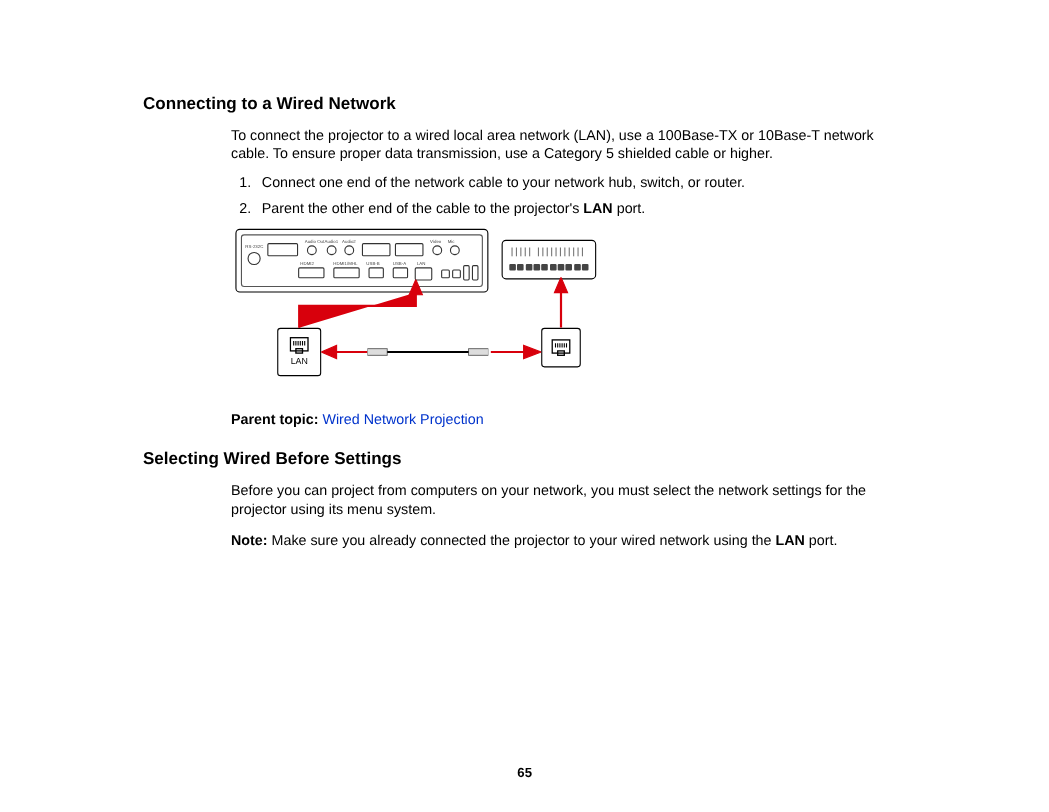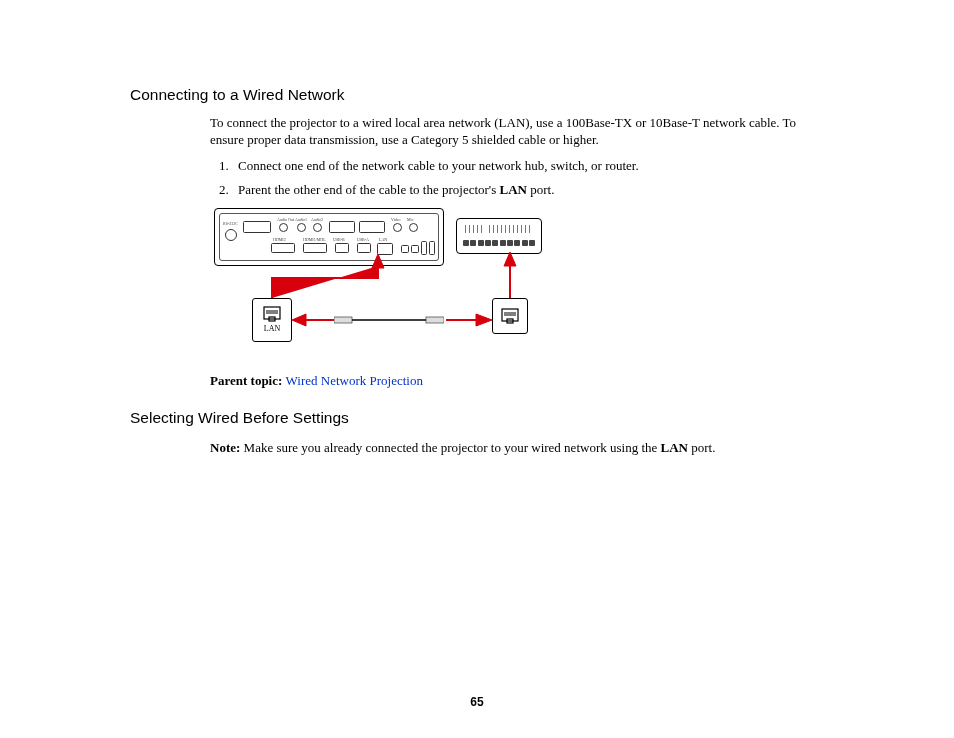--- a/index.html
+++ b/index.html
@@ -12,27 +12,26 @@
     color: #000;
     font-size: 13px;
     line-height: 1.35;
     position: relative;
   }
   .page {
     padding: 85px 120px 0 130px;
   }
   h2 {
     font-size: 15.5px;
-    font-weight: normal;
+    font-weight: bold;
     margin: 0 0 8px 0;
   }
   .indent {
     margin-left: 80px;
     margin-right: 10px;
-    font-family: Liberation Serif, serif;
   }
   p { margin: 0 0 8px 0; }
   ol {
     margin: 0 0 8px 0;
     padding-left: 22px;
   }
   ol li { padding-left: 6px; margin-bottom: 6px; }
   .link { color: #0033cc; text-decoration: none; cursor: pointer; }
   .bold { font-weight: bold; }
   .parent-topic { margin-top: 14px; margin-bottom: 18px; }
@@ -257,20 +256,21 @@
       </svg>
     </div>
 
     <p class="parent-topic">
       <span class="bold">Parent topic: </span><a class="link">Wired Network Projection</a>
     </p>
   </div>
 
   <h2>Selecting Wired Before Settings</h2>
   <div class="indent">
+    <p>Before you can project from computers on your network, you must select the network settings for the projector using its menu system.</p>
     <p class="note">
       <span class="bold">Note: </span><span>Make sure you already connected the projector to your wired network using the </span><span class="bold">LAN</span><span> port.</span>
     </p>
   </div>
 
 </div>
 
 <div class="pagenum">65</div>
 
 </body></html>

